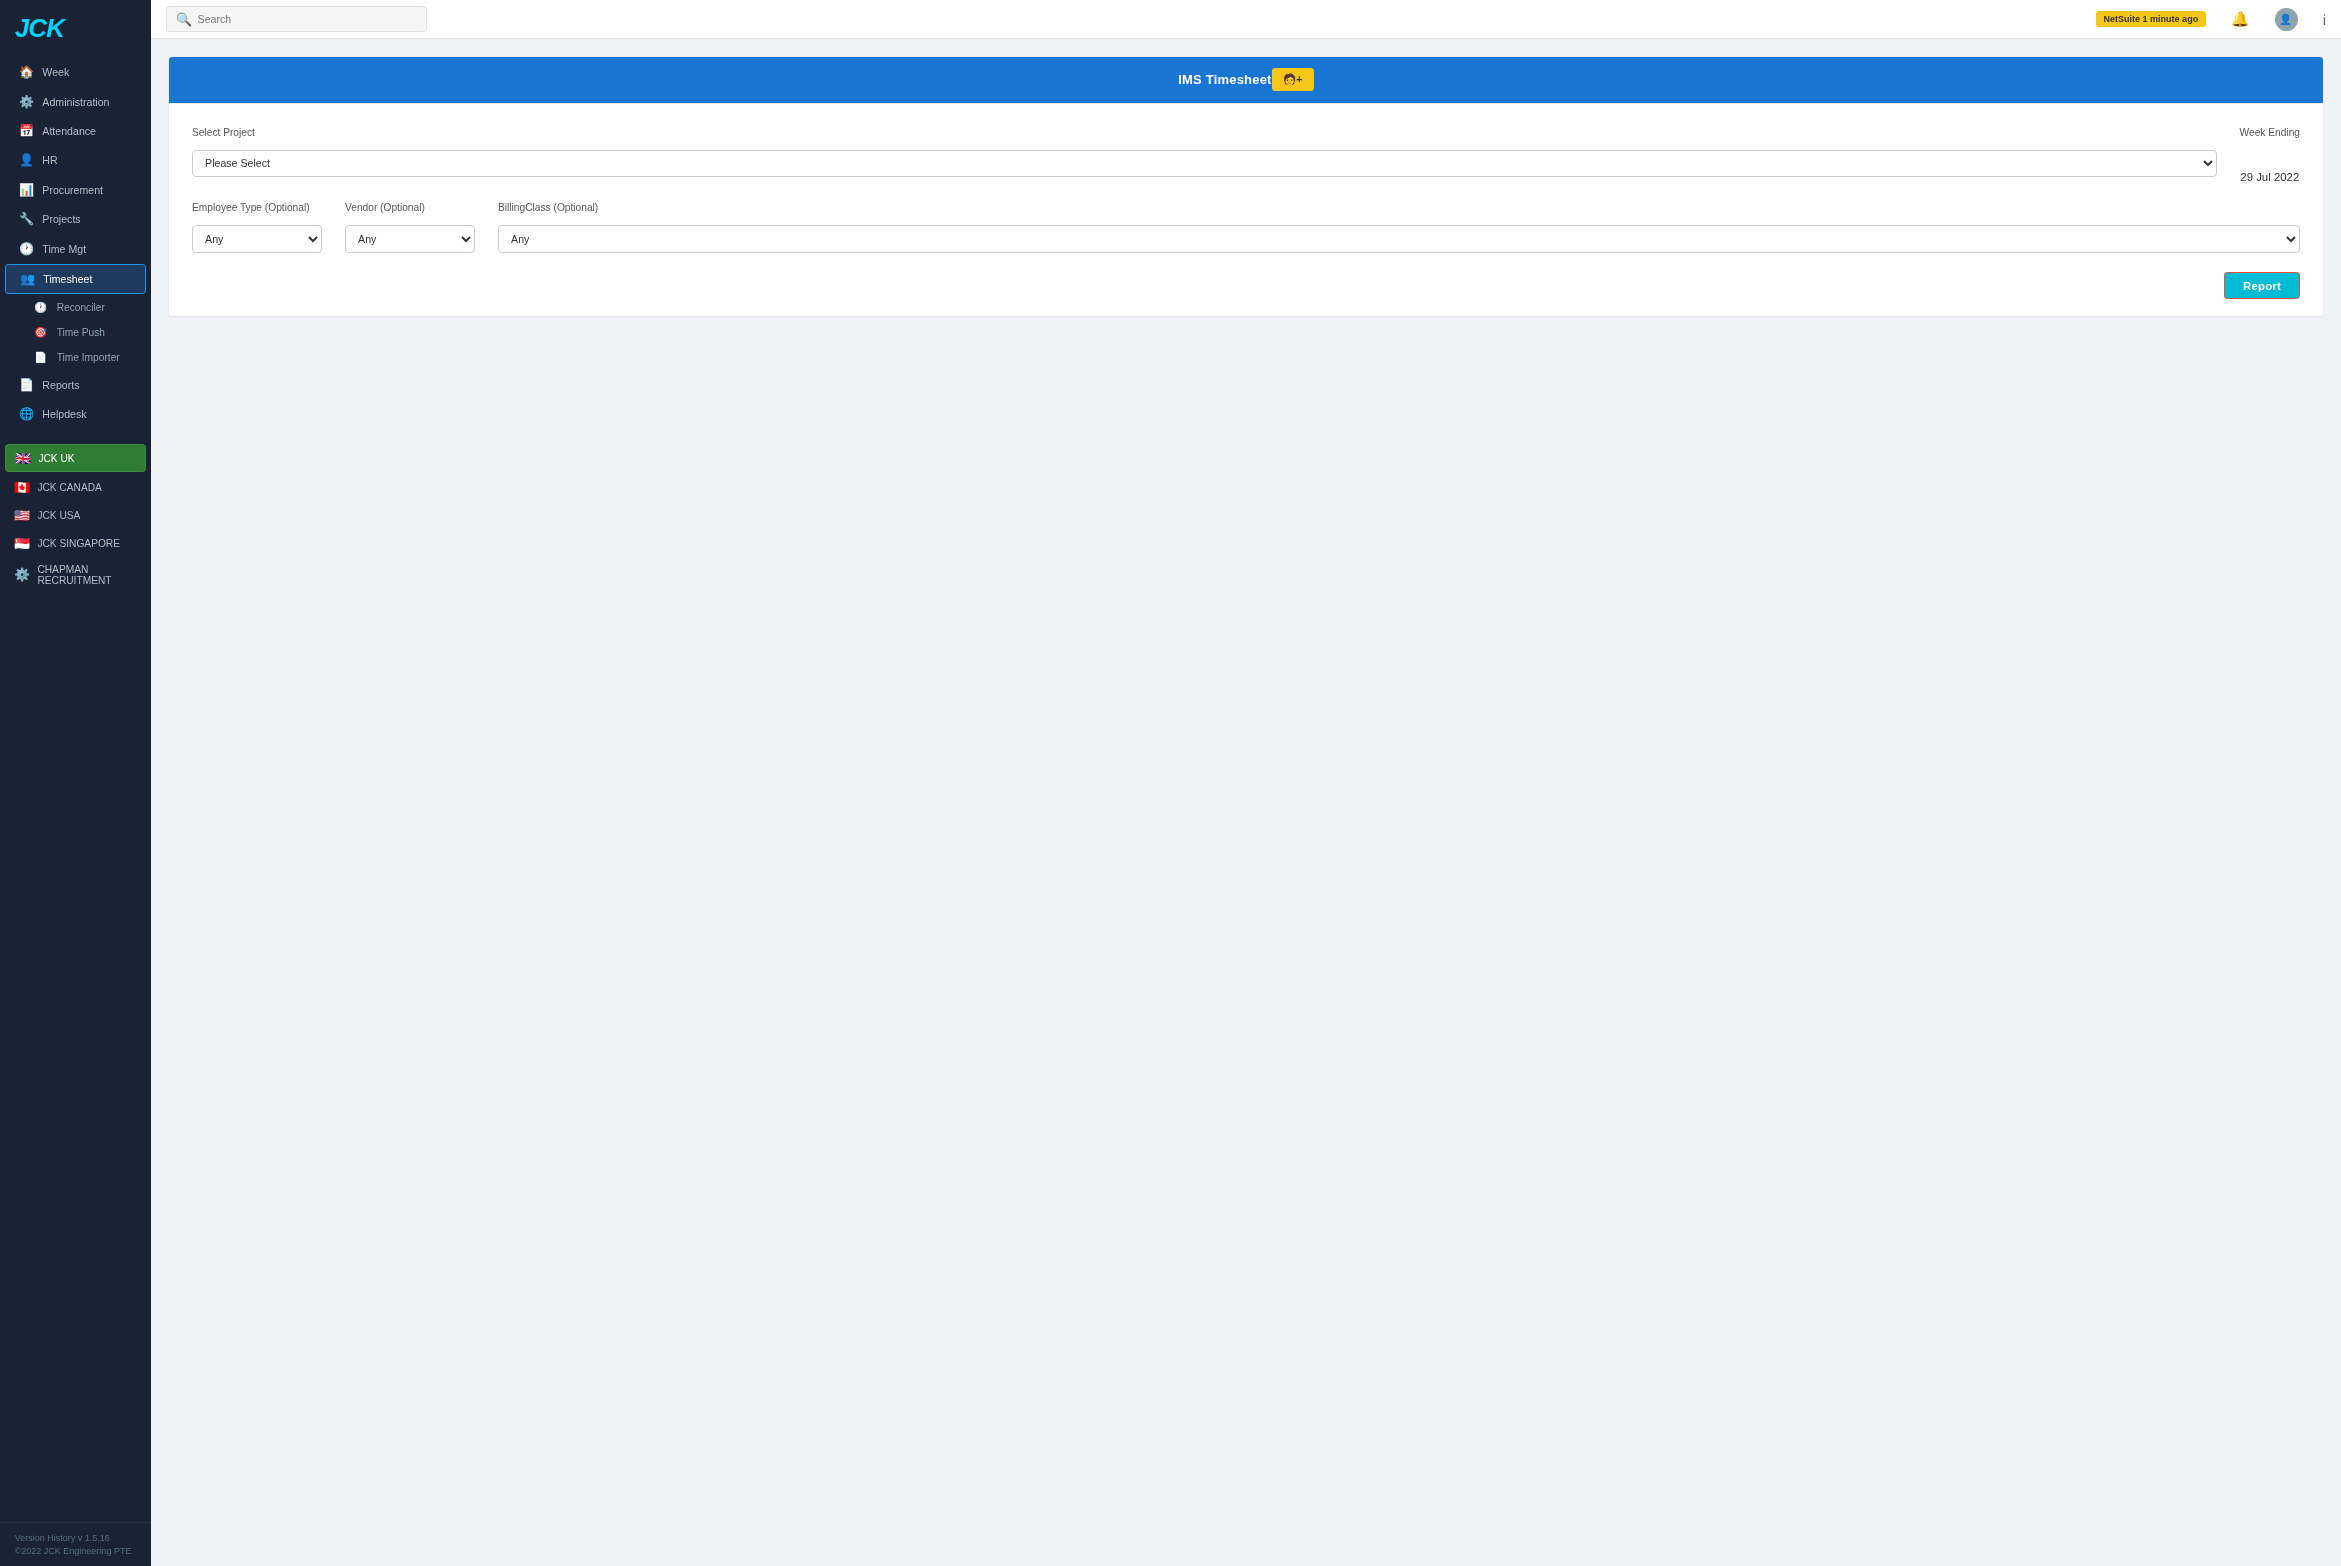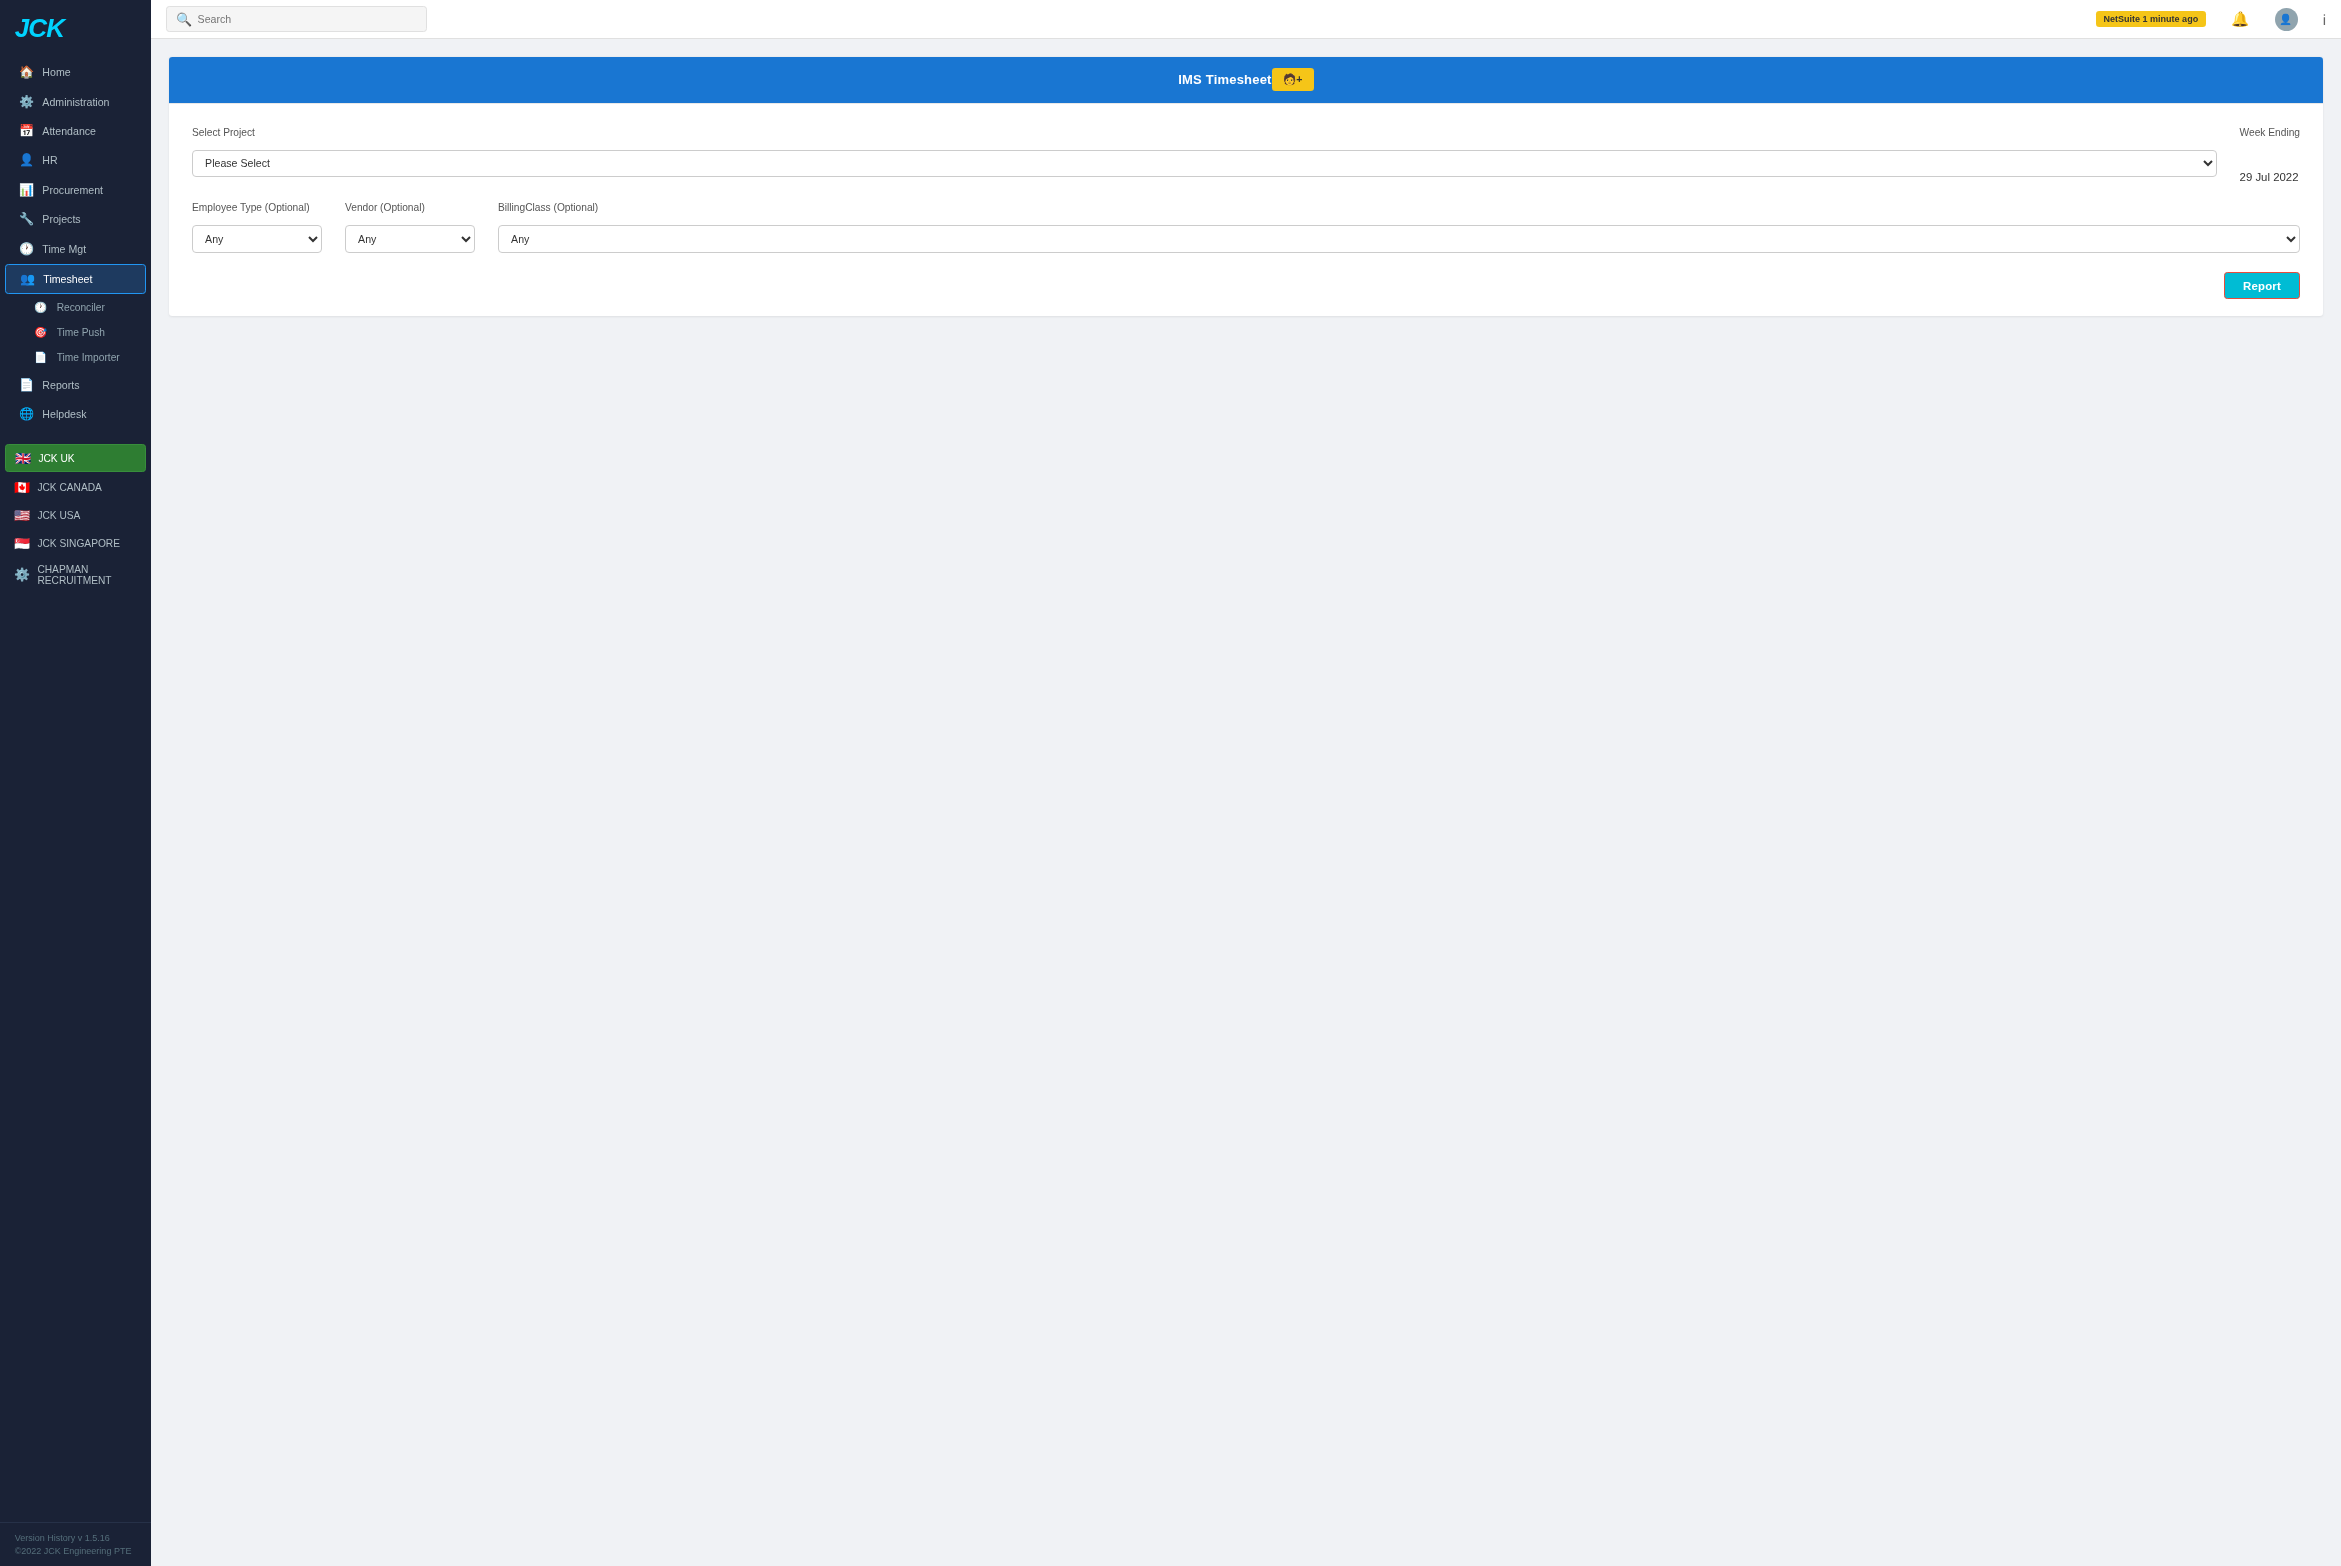--- a/index.html
+++ b/index.html
@@ -228,21 +228,21 @@
       font-size: 10.6px;
       color: #333;
       background: #fff;
       outline: none;
       cursor: pointer;
     }
 
     .select-project-group { flex: 1; }
     .select-project-group select { width: 100%; min-width: 261px; }
 
-    .week-ending-group { text-align: left; }
+    .week-ending-group { text-align: center; }
     .week-ending-label { font-size: 10.2px; color: #555; font-weight: 500; margin-bottom: 3.3px; }
     .week-ending-date { font-size: 11.4px; color: #333; font-weight: 500; margin-top: 18px; }
 
     .employee-type-group select { min-width: 130px; }
     .vendor-group select { min-width: 130px; }
     .billing-group { flex: 1; }
     .billing-group select { min-width: 163px; }
 
     .report-btn-row {
       display: flex;
@@ -269,21 +269,21 @@
 
 <nav id="sidebar">
   <div id="sidebar-logo">
     <span class="logo-text">JCK</span>
   </div>
 
   <div class="nav-section">
 
     <div class="nav-item">
       <span class="nav-icon">🏠</span>
-      <span class="nav-label">Home</span>
+      <span class="nav-label">Week</span>
     </div>
 
     <div class="nav-item">
       <span class="nav-icon">⚙️</span>
       <span class="nav-label">Administration</span>
     </div>
 
     <div class="nav-item">
       <span class="nav-icon">📅</span>
       <span class="nav-label">Attendance</span>

